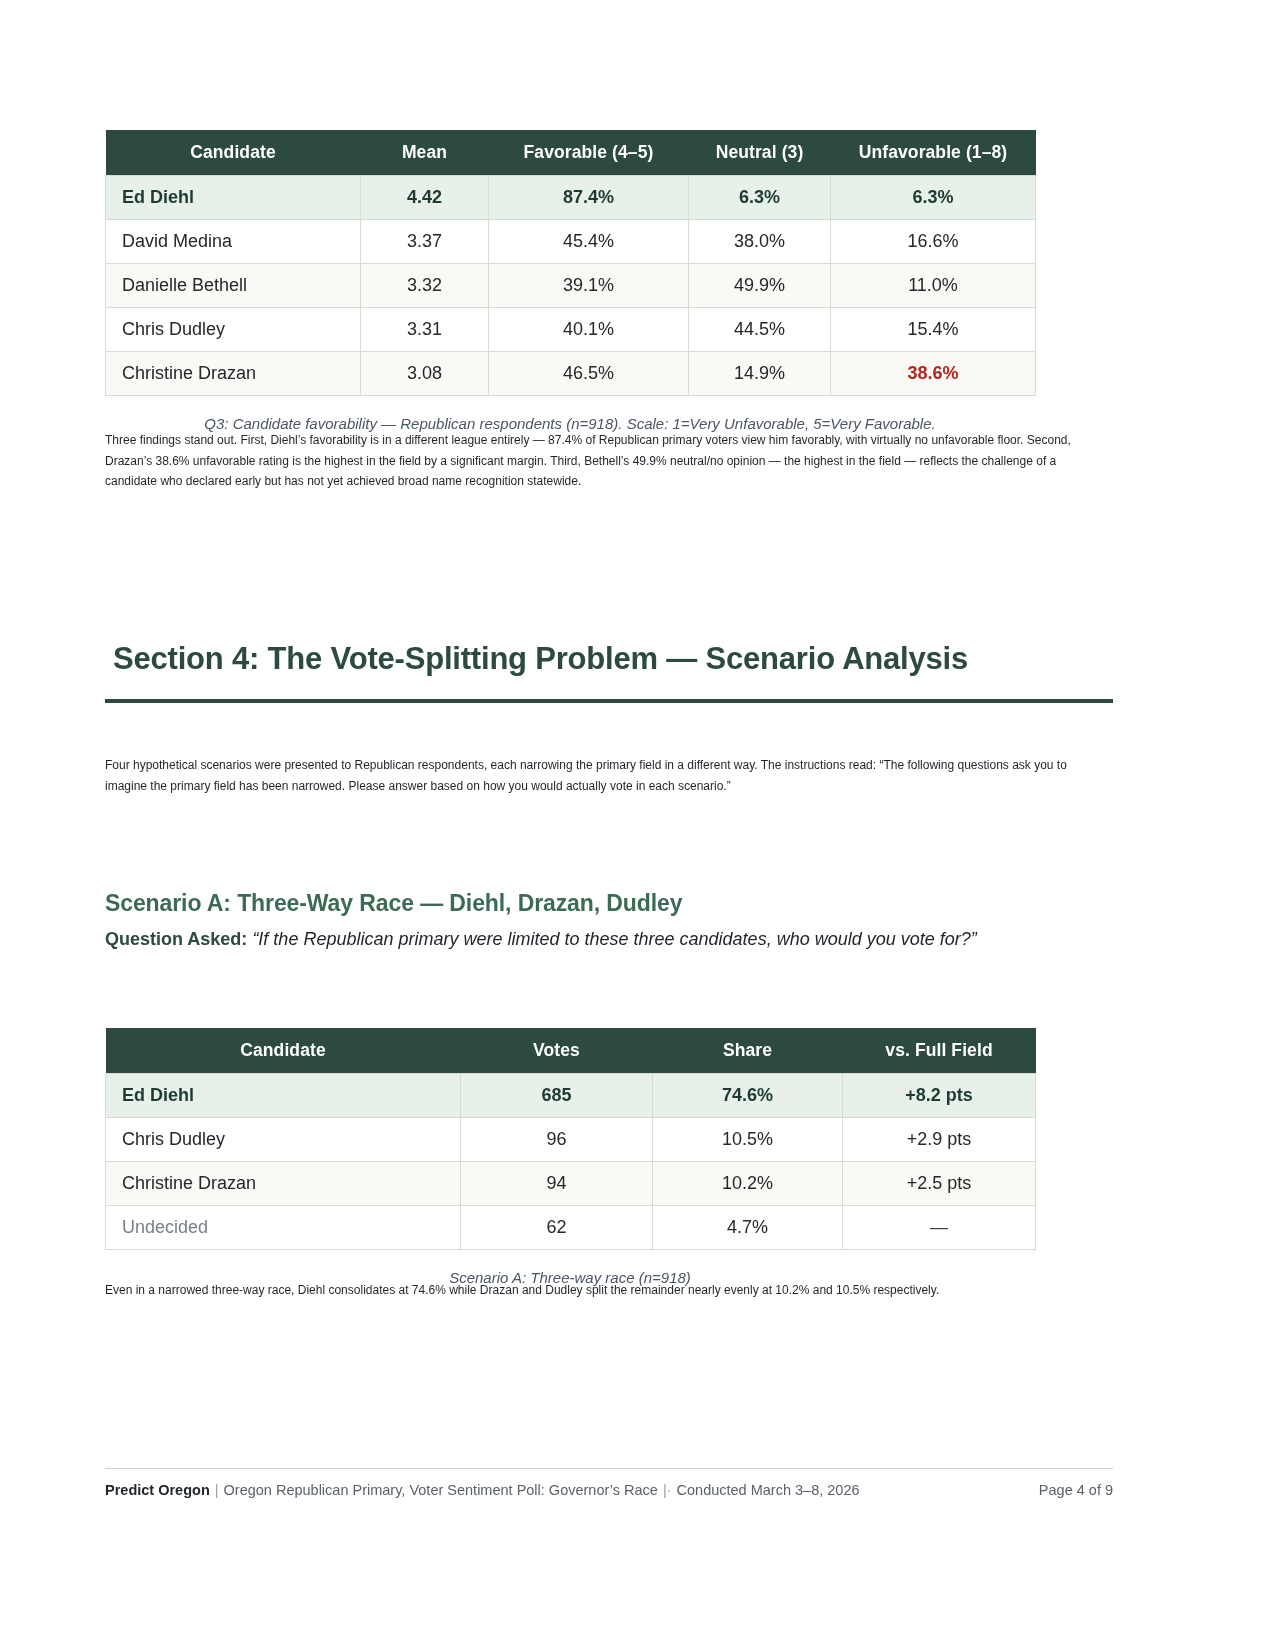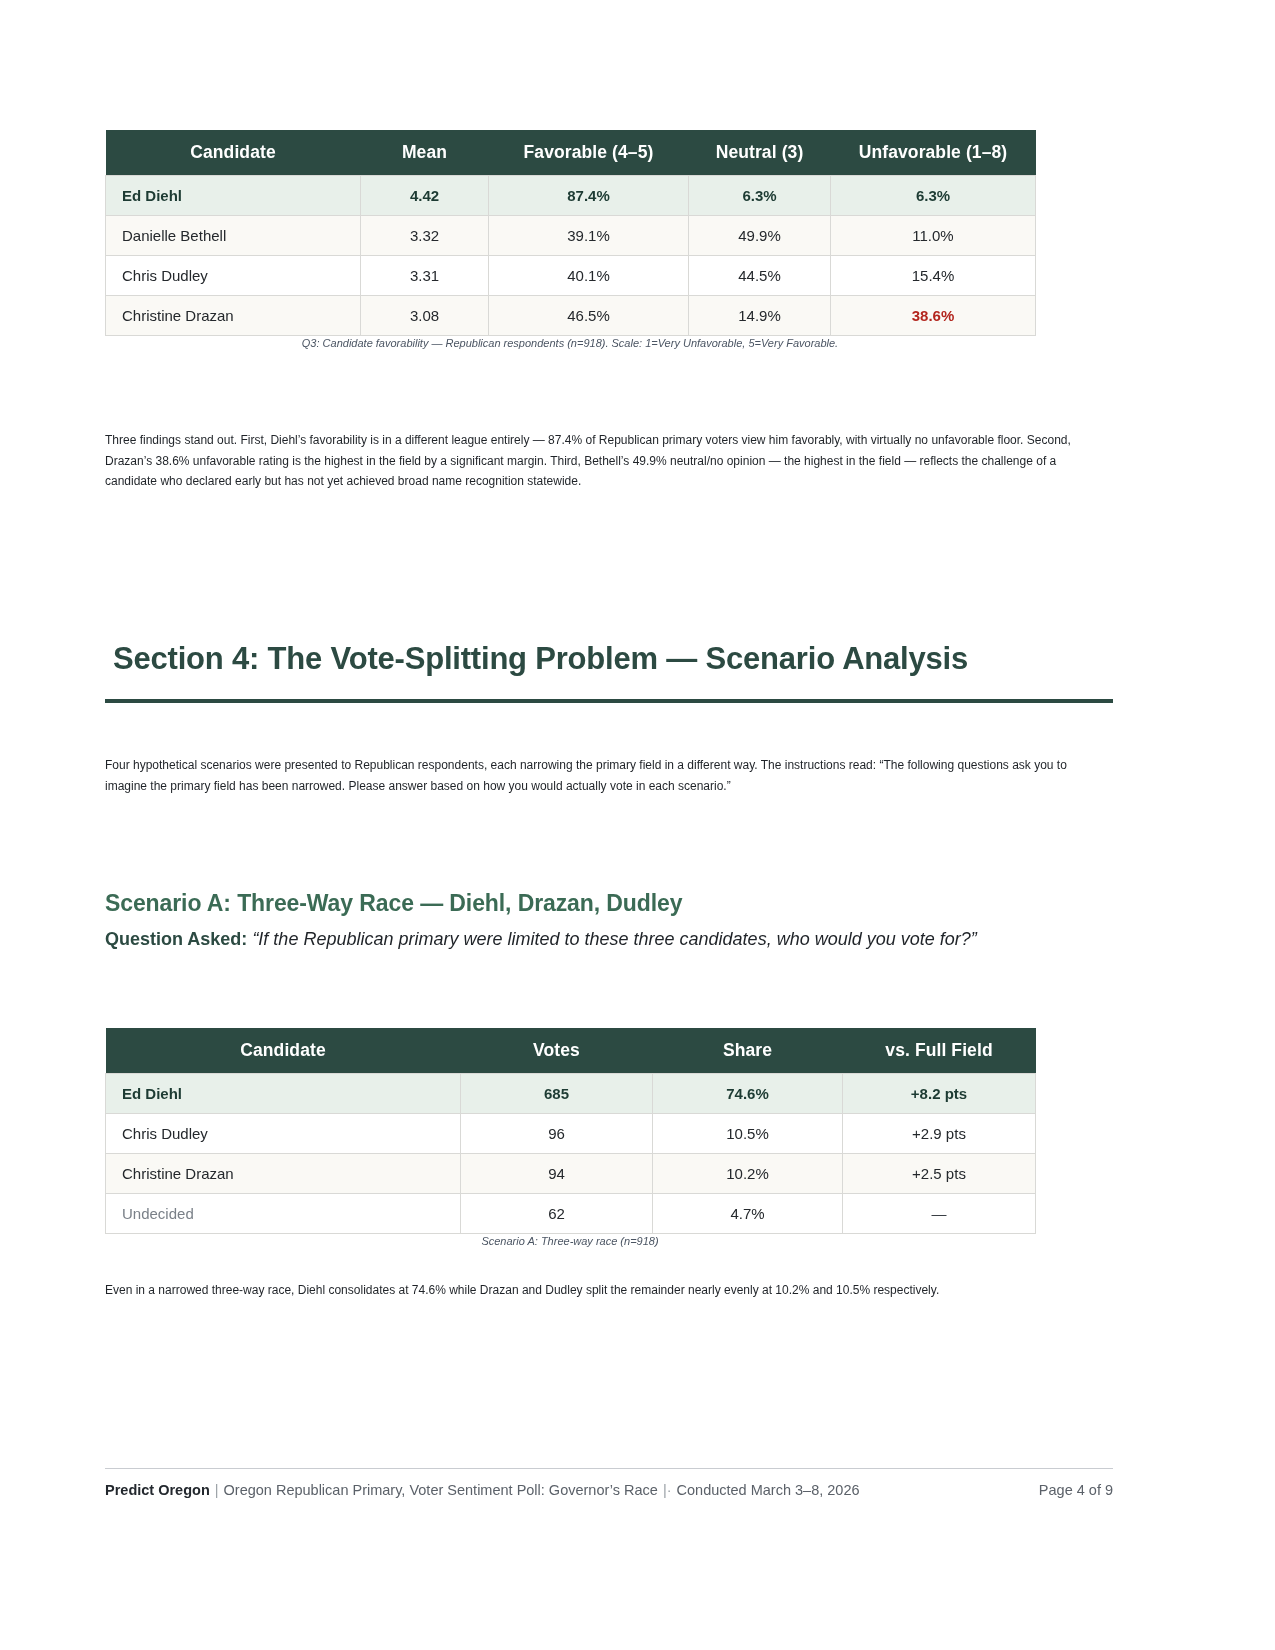--- a/index.html
+++ b/index.html
@@ -39,21 +39,21 @@
     padding: 12px 14px;
     text-align: center;
     border: none;
     letter-spacing: 0.1px;
   }
   table.data thead th.leftcol { text-align: center; }
   table.data tbody td {
     padding: 11px 14px;
     border: 1px solid #d9d9d6;
     text-align: center;
-    font-size: 15px;
+    font-size: 18px;
     color: #24282c;
     background: #ffffff;
   }
   table.data tbody td.namecell {
     text-align: left;
     padding-left: 16px;
   }
   table.data tbody tr.alt td { background: #faf9f5; }
   table.data tbody tr.highlight td {
     background: #e8f0ea;
@@ -79,25 +79,25 @@
 
   
   .t2 col.c1 { width: 355px; }
   .t2 col.c2 { width: 192px; }
   .t2 col.c3 { width: 190px; }
   .t2 col.c4 { width: 193px; }
 
   
   .caption {
     font-style: italic;
-    font-size: 11px;
+    font-size: 15px;
     color: #4b5563;
     text-align: center;
     width: 930px;
-    margin: 0 0 0 0;
+    margin: 18px 0 0 0;
     line-height: 1.3;
   }
 
   
   p.body {
     font-size: 12px;
     line-height: 1.72;
     color: #1f2328;
     margin: 22px 0 0 0;
     width: 1000px;
@@ -195,20 +195,27 @@
         </tr>
       </thead>
       <tbody>
         <tr class="highlight">
           <td class="namecell">Ed Diehl</td>
           <td>4.42</td>
           <td>87.4%</td>
           <td>6.3%</td>
           <td>6.3%</td>
         </tr>
+        <tr>
+          <td class="namecell">David Medina</td>
+          <td>3.37</td>
+          <td>45.4%</td>
+          <td>38.0%</td>
+          <td>16.6%</td>
+        </tr>
         <tr class="alt">
           <td class="namecell">Danielle Bethell</td>
           <td>3.32</td>
           <td>39.1%</td>
           <td>49.9%</td>
           <td>11.0%</td>
         </tr>
         <tr>
           <td class="namecell">Chris Dudley</td>
           <td>3.31</td>

